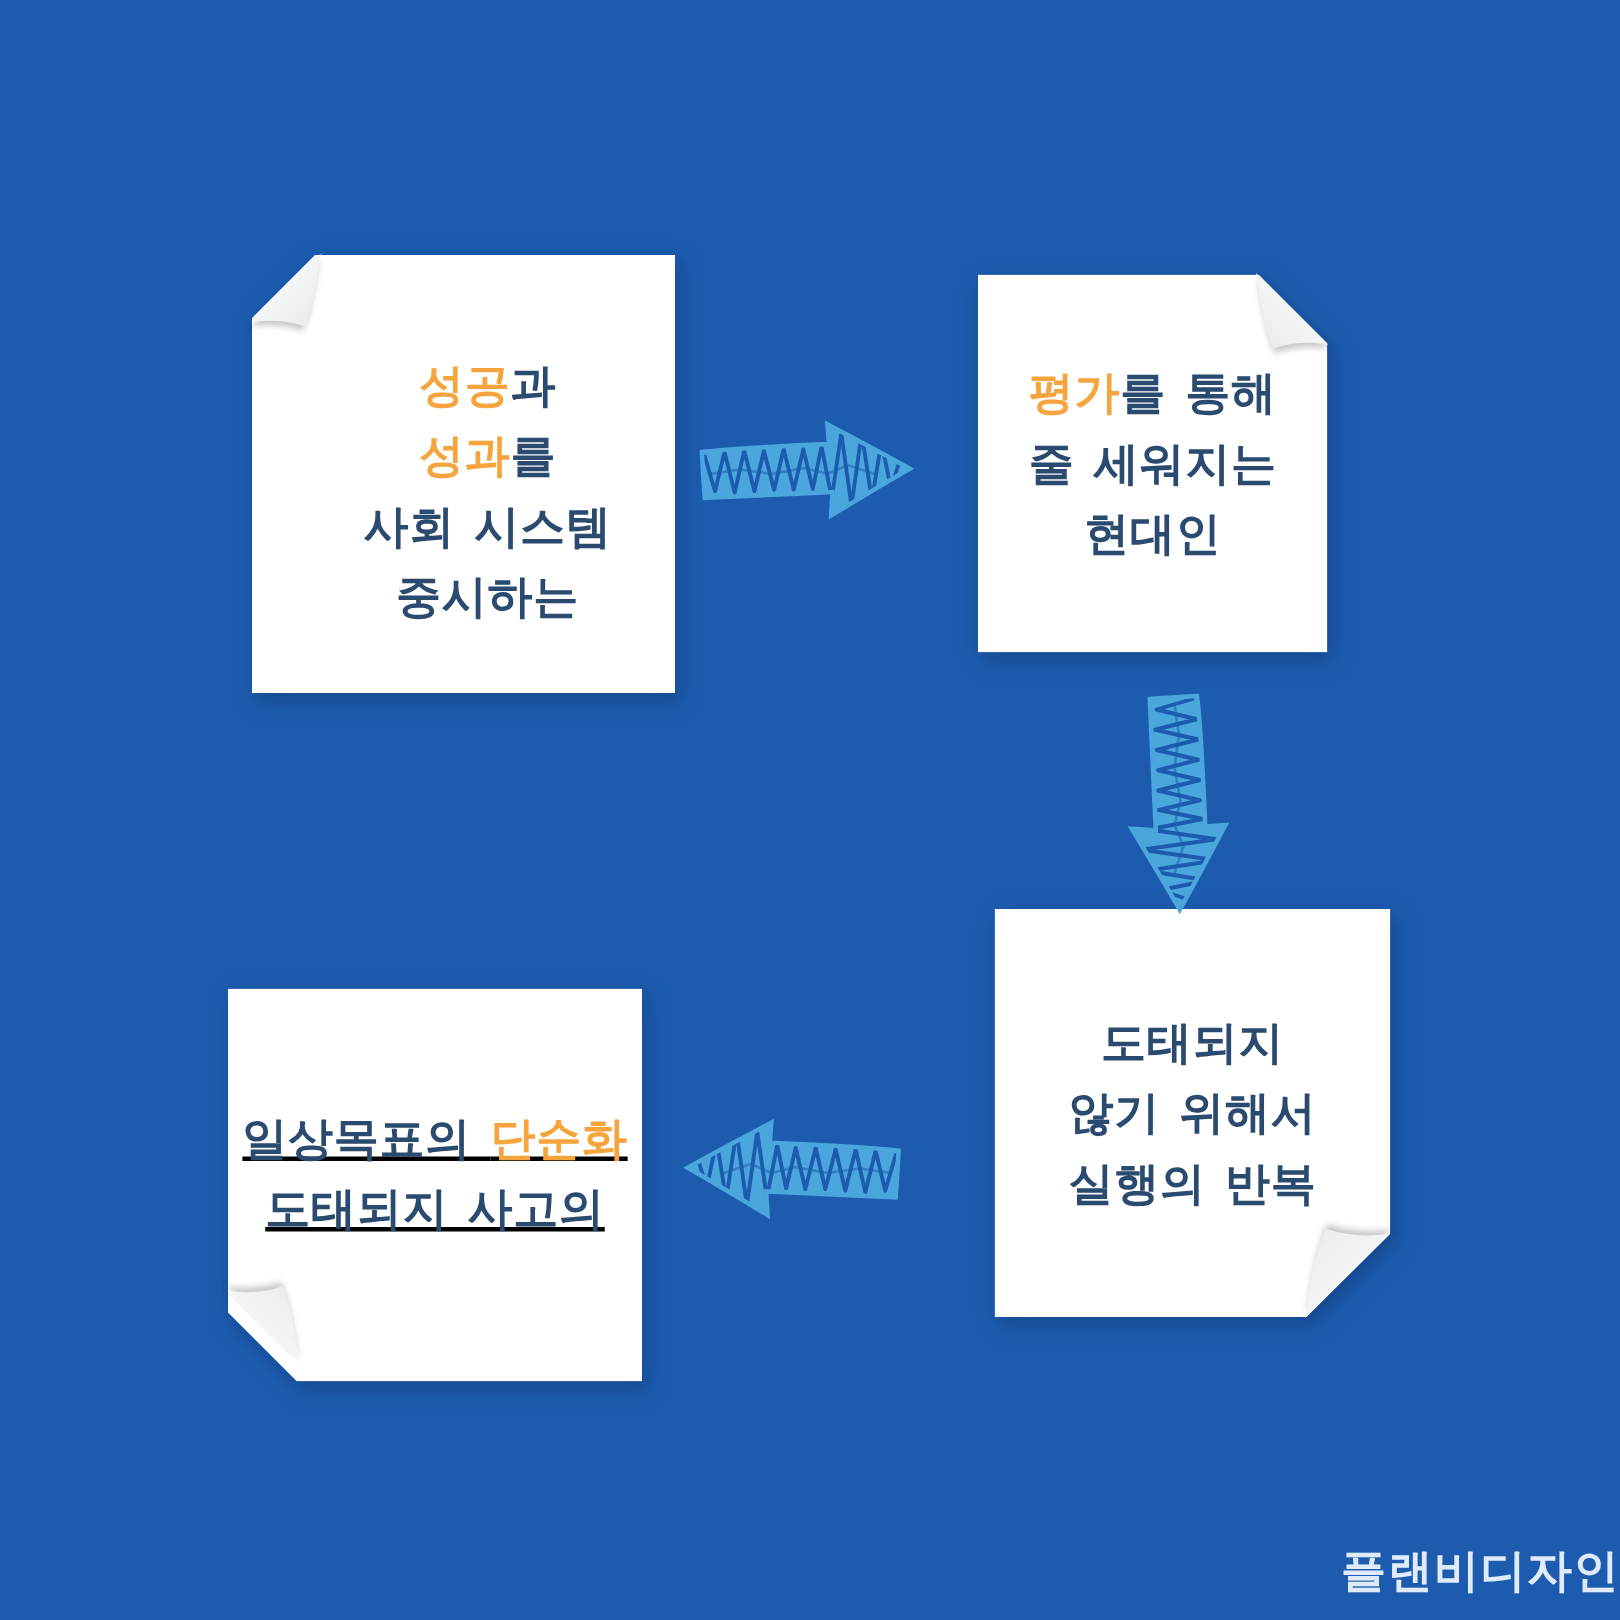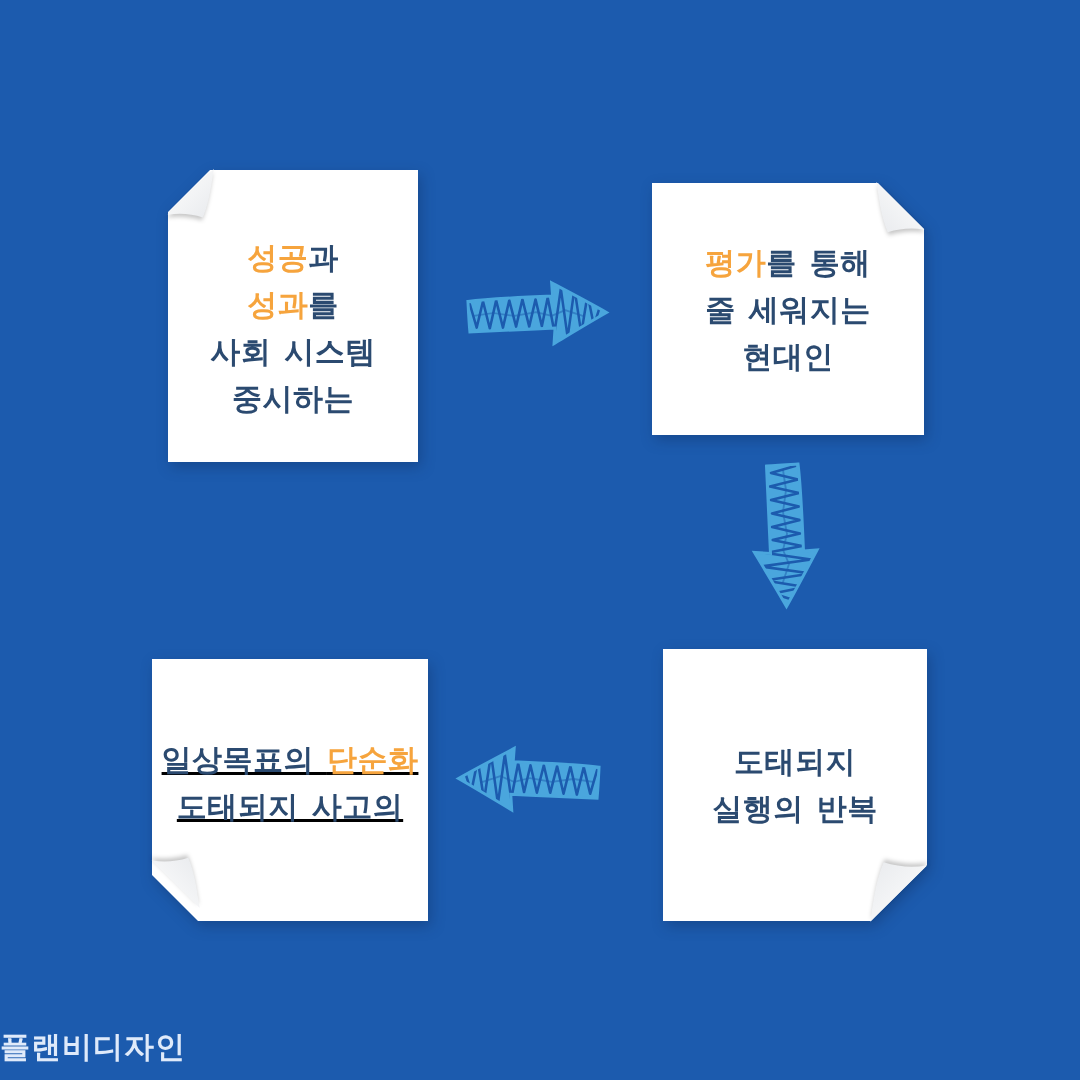--- a/index.html
+++ b/index.html
@@ -6,41 +6,41 @@
   body{
     width:1080px;height:1080px;position:relative;overflow:hidden;
     background:#1c5bae;
     font-family:"Liberation Sans","DejaVu Sans",sans-serif;
   }
   .card-wrap{position:absolute;filter:drop-shadow(3px 5px 7px rgba(8,25,60,.28));}
   .card{
     position:relative;width:100%;height:100%;background:#ffffff;
     display:flex;flex-direction:column;justify-content:center;align-items:center;
   }
-  .clip-tl{clip-path:polygon(42px 0,100% 0,100% 100%,0 100%,0 42px);}
+  .clip-tl{clip-path:polygon(42px 0,100% 0,100% 100%,0 100%,0 42px);padding-left:32px;}
   .clip-tr{clip-path:polygon(0 0,calc(100% - 46px) 0,100% 46px,100% 100%,0 100%);}
   .clip-br{clip-path:polygon(0 0,100% 0,100% calc(100% - 56px),calc(100% - 56px) 100%,0 100%);}
   .clip-bl{clip-path:polygon(0 0,100% 0,100% 100%,46px 100%,0 calc(100% - 46px));}
   .pt{padding-top:24px;}
   .pb{padding-bottom:14px;text-decoration:underline;}
   .line{
     font-size:30px;line-height:47px;font-weight:700;color:#2b4a70;
     letter-spacing:0.5px;word-spacing:4px;white-space:pre;text-align:center;
   }
   .hl{color:#f6a43d;}
   .curl{position:absolute;filter:drop-shadow(-1px 3px 2px rgba(0,0,0,.22));pointer-events:none;}
   .curl-tl{left:-2px;top:-2px;}
   .curl-tr{right:-2px;top:-2px;transform:scaleX(-1);}
   .curl-br{right:-2px;bottom:-2px;transform:scale(-1,-1);}
   .curl-bl{left:-2px;bottom:-2px;transform:scaleY(-1);}
   .arrow{position:absolute;overflow:visible;}
   #arrow-down-svg{transform:rotate(90deg);}
   #arrow-left-svg{transform:scaleX(-1);}
   .footer{
-    position:absolute;left:0;right:0;top:1027px;text-align:left;
+    position:absolute;left:0;right:0;top:1027px;text-align:right;
     font-size:30px;font-weight:600;color:#dfeafa;letter-spacing:1px;
   }
 </style>
 </head>
 <body>
 
 <svg width="0" height="0" style="position:absolute" aria-hidden="true">
   <defs>
     <linearGradient id="curlGrad" x1="0" y1="0" x2="1" y2="1">
       <stop offset="0" stop-color="#ffffff"></stop>
@@ -67,34 +67,35 @@
     <div class="line"><span class="hl">성공</span><span>과</span></div>
     <div class="line"><span class="hl">성과</span><span>를</span></div>
     <div class="line"><span>사회 시스템</span></div>
     <div class="line"><span>중시하는</span></div>
   </div>
   <svg class="curl curl-tl" width="52" height="52" viewBox="0 0 50 50">
       <use href="#curlShape" fill="url(#curlGrad)"></use>
     </svg>
 </div>
 
-<div class="card-wrap" style="left:652px;top:183px;width:272px;height:252px">
+<div class="card-wrap" style="left:652px;top:183px;width:233px;height:252px">
   <div class="card clip-tr">
     <div class="line"><span class="hl">평가</span><span>를 통해</span></div>
     <div class="line"><span>줄 세워지는</span></div>
     <div class="line"><span>현대인</span></div>
   </div>
   <svg class="curl curl-tr" width="54" height="54" viewBox="0 0 50 50">
       <use href="#curlShape" fill="url(#curlGrad)"></use>
     </svg>
 </div>
 
-<div class="card-wrap" style="left:663px;top:649px;width:264px;height:272px">
+<div class="card-wrap" style="left:663px;top:606px;width:264px;height:272px">
   <div class="card clip-br">
     <div class="line"><span>도태되지</span></div>
+    <div class="line"><span>않기 위해서</span></div>
     <div class="line"><span>실행의 반복</span></div>
   </div>
   <svg class="curl curl-br" width="64" height="64" viewBox="0 0 50 50">
       <use href="#curlShape" fill="url(#curlGrad)"></use>
     </svg>
 </div>
 
 <div class="card-wrap" style="left:152px;top:659px;width:276px;height:248px">
   <div class="card clip-bl pb">
     <div class="line"><span>일상목표의 </span><span class="hl">단순화</span></div>

